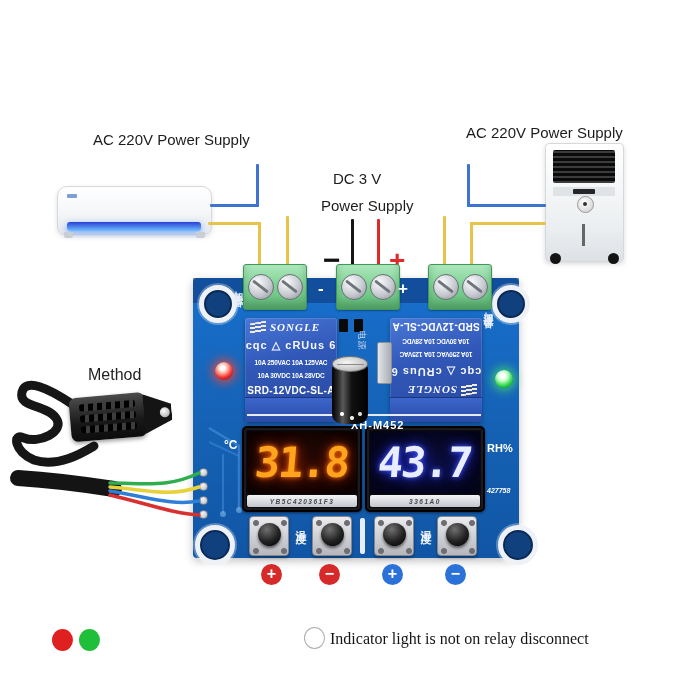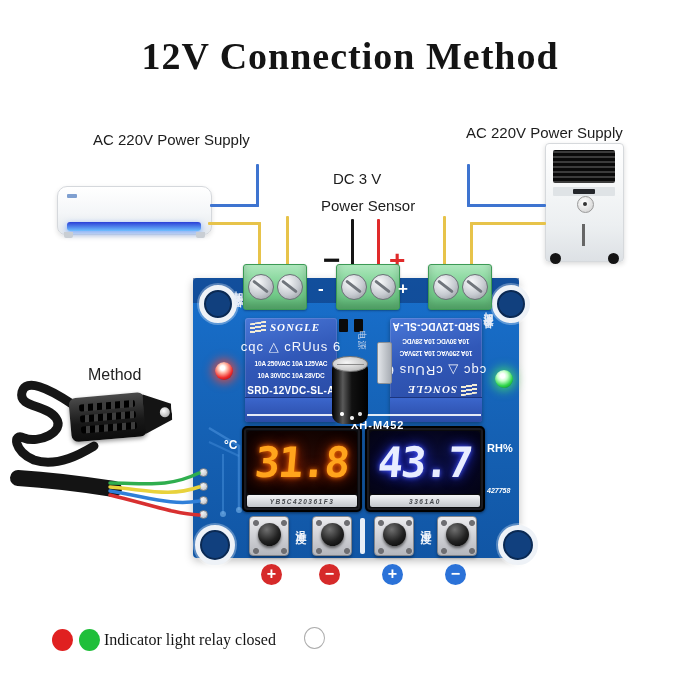--- a/index.html
+++ b/index.html
@@ -73,21 +73,21 @@
          box-shadow:0 2px 4px rgba(0,0,0,.35), inset 0 0 0 1px rgba(255,255,255,.12);}
   .relay-base{position:absolute;left:0;right:0;bottom:0;height:24px;border-radius:0 0 3px 3px;
          background:linear-gradient(180deg,#3b66cc,#2a4ba6);border-top:1px solid #1c357e;}
   .relay-text{position:absolute;left:3px;right:3px;top:3px;bottom:26px;display:flex;flex-direction:column;
          align-items:center;justify-content:space-between;color:#fff;}
   .rot180{transform:rotate(180deg);}
   .r-logo{display:flex;align-items:center;gap:4px;align-self:flex-start;margin-left:2px;
           font-family:"Liberation Serif",serif;font-style:italic;font-weight:bold;font-size:11px;letter-spacing:1px;}
   .songle-stripes{width:16px;height:11px;transform:skewY(-10deg);
           background:repeating-linear-gradient(180deg,#f2ecd6 0 2px,transparent 2px 4px);}
-  .r-certs{font-size:13px;font-weight:normal;letter-spacing:1px;opacity:.95;white-space:nowrap;}
+  .r-certs{font-size:11px;font-weight:bold;letter-spacing:1px;opacity:.95;white-space:nowrap;}
   .r-rating{font-size:6.5px;font-weight:bold;white-space:nowrap;letter-spacing:-.2px;}
   .r-model{font-size:10px;font-weight:bold;white-space:nowrap;letter-spacing:.3px;}
 
   .chip{position:absolute;width:9px;height:13px;background:#0a0a0a;border-radius:1px;}
   #pwr-silk{position:absolute;color:#cfd8ea;font-size:9px;transform:rotate(90deg);letter-spacing:1px;}
   #regulator{position:absolute;width:13px;height:40px;border-radius:2px;border:1px solid #8a8f96;
              background:linear-gradient(90deg,#e2e5e9,#a8adb4);}
   #cap{position:absolute;left:139px;top:78px;width:36px;height:68px;z-index:3;}
   #cap-body{position:absolute;left:0;top:8px;width:36px;height:60px;border-radius:5px 5px 10px 10px;
             background:linear-gradient(90deg,#000 0%,#2c2c2c 18%,#5a5a5a 30%,#111 55%,#000 100%);
@@ -156,26 +156,25 @@
   #dot-off{left:304px;top:627px;background:#fff;border:1.5px solid #adadad;box-sizing:border-box;}
   .legend-text{position:absolute;font-family:"Liberation Serif",serif;font-size:16px;color:#151515;}
   #legend1{left:104px;top:631px;}
   #legend2{left:330px;top:630px;}
 </style>
 </head>
 <body>
 
 <div id="canvas">
 
-  <div class="title">12V Connection Method</div>
 
   <div class="supply-label" id="lbl-left">AC 220V Power Supply</div>
   <div class="supply-label" id="lbl-right">AC 220V Power Supply</div>
   <div class="dc-label" id="dc1">DC 3 V</div>
-  <div class="dc-label" id="dc2">Power Sensor</div>
+  <div class="dc-label" id="dc2">Power Supply</div>
 
   <div class="abs" id="ac-unit">
     <div class="abs" id="ac-logo"></div>
     <div class="abs" id="ac-vent"></div>
     <div class="abs ac-foot" style="left:6px;"></div>
     <div class="abs ac-foot" style="right:6px;"></div>
   </div>
 
   <div class="abs" id="cooler">
     <div class="abs" id="cooler-grille"></div>
@@ -335,16 +334,16 @@
       <div class="grille-row" style="top:7px;"></div>
       <div class="grille-row" style="top:18px;"></div>
       <div class="grille-row" style="top:29px;"></div>
     </div>
     <div id="probe-ear"></div>
     <div id="probe-hole"></div>
   </div>
 
   <div class="legend-dot" id="dot-red"></div>
   <div class="legend-dot" id="dot-green"></div>
-  <div class="legend-text" id="legend1">Indicator light relay closed</div>
   <div class="legend-dot" id="dot-off"></div>
+  <div class="legend-text" id="legend2">Indicator light is not on  relay disconnect</div>
 
 </div>
 
 </body></html>

